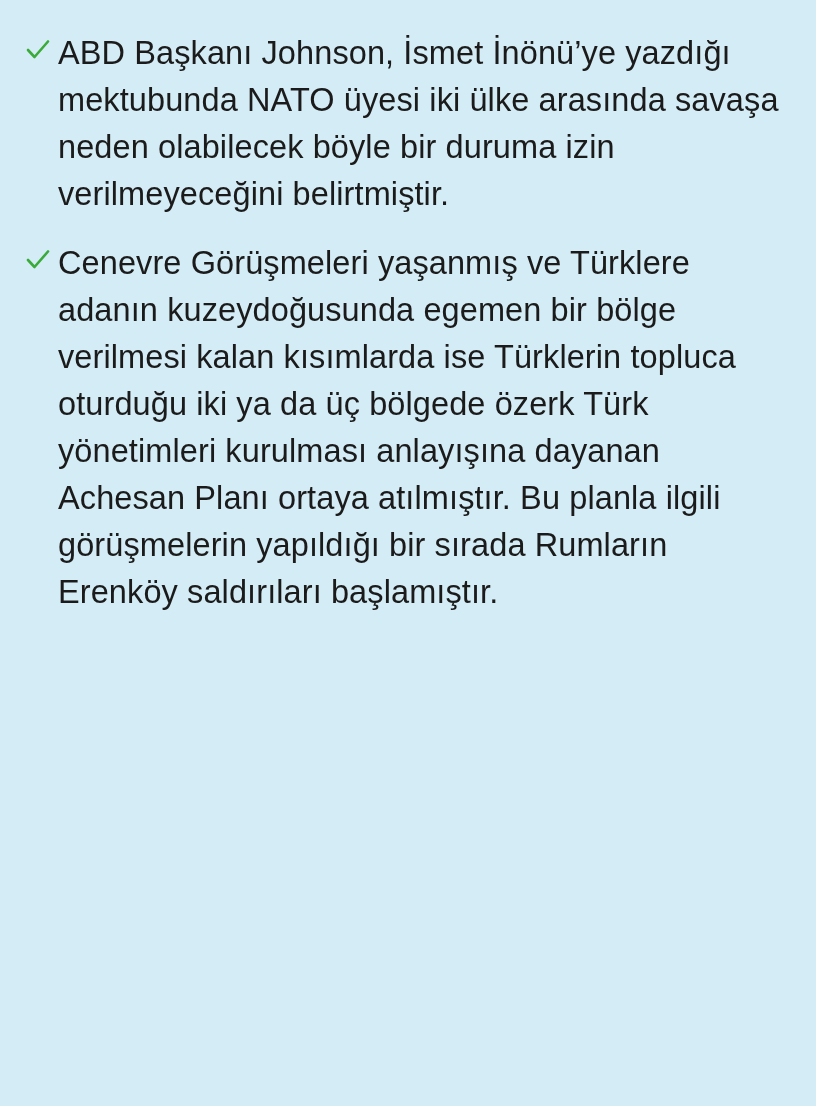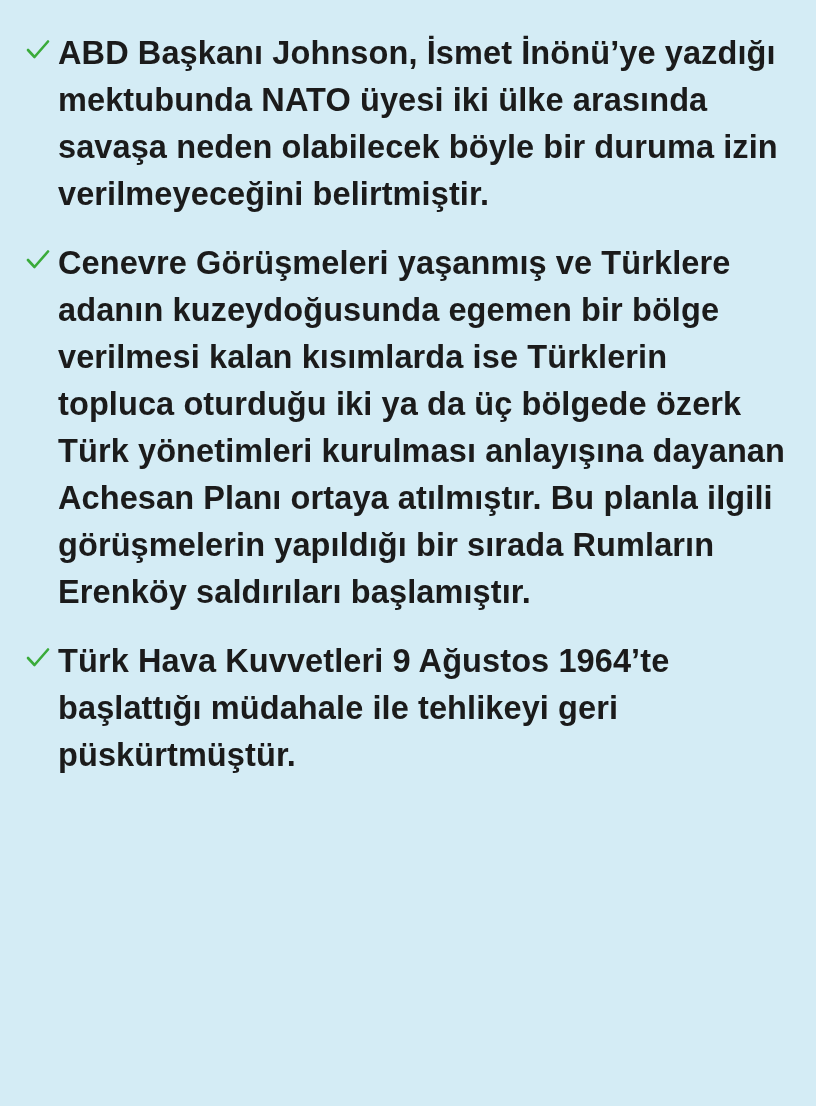--- a/index.html
+++ b/index.html
@@ -43,21 +43,21 @@
   .check-icon svg {
     display: block;
   }
   .bullet-text {
     flex: 1 1 auto;
     font-size: 32.5px;
     line-height: 47px;
     color: #1b1b1b;
     letter-spacing: 0.1px;
     font-family: "Liberation Sans", sans-serif;
-    font-weight: 700;
+    font-weight: 400;
     padding-right: 4px;
   }
 </style>
 </head>
 <body>
 
 <div class="slide">
   <div class="bullet-list">
 
     <div class="bullet-item">
@@ -72,23 +72,15 @@
 
     <div class="bullet-item">
       <span class="check-icon">
         <svg width="26" height="24" viewBox="0 0 26 24" aria-hidden="true">
           <path d="M3 12 L9.5 19 L23 3.5" fill="none" stroke="#3aab3a" stroke-width="2.6" stroke-linecap="round" stroke-linejoin="round"></path>
         </svg>
       </span>
       <span class="bullet-text">Cenevre Görüşmeleri yaşanmış ve Türklere adanın kuzeydoğusunda egemen bir bölge verilmesi kalan kısımlarda ise Türklerin topluca oturduğu iki ya da üç bölgede özerk Türk yönetimleri kurulması anlayışına dayanan Achesan Planı ortaya atılmıştır. Bu planla ilgili görüşmelerin yapıldığı bir sırada Rumların Erenköy saldırıları başlamıştır.</span>
     </div>
 
-    <div class="bullet-item">
-      <span class="check-icon">
-        <svg width="26" height="24" viewBox="0 0 26 24" aria-hidden="true">
-          <path d="M3 12 L9.5 19 L23 3.5" fill="none" stroke="#3aab3a" stroke-width="2.6" stroke-linecap="round" stroke-linejoin="round"></path>
-        </svg>
-      </span>
-      <span class="bullet-text">Türk Hava Kuvvetleri 9 Ağustos 1964’te başlattığı müdahale ile tehlikeyi geri püskürtmüştür.</span>
-    </div>
 
   </div>
 </div>
 
 </body></html>

